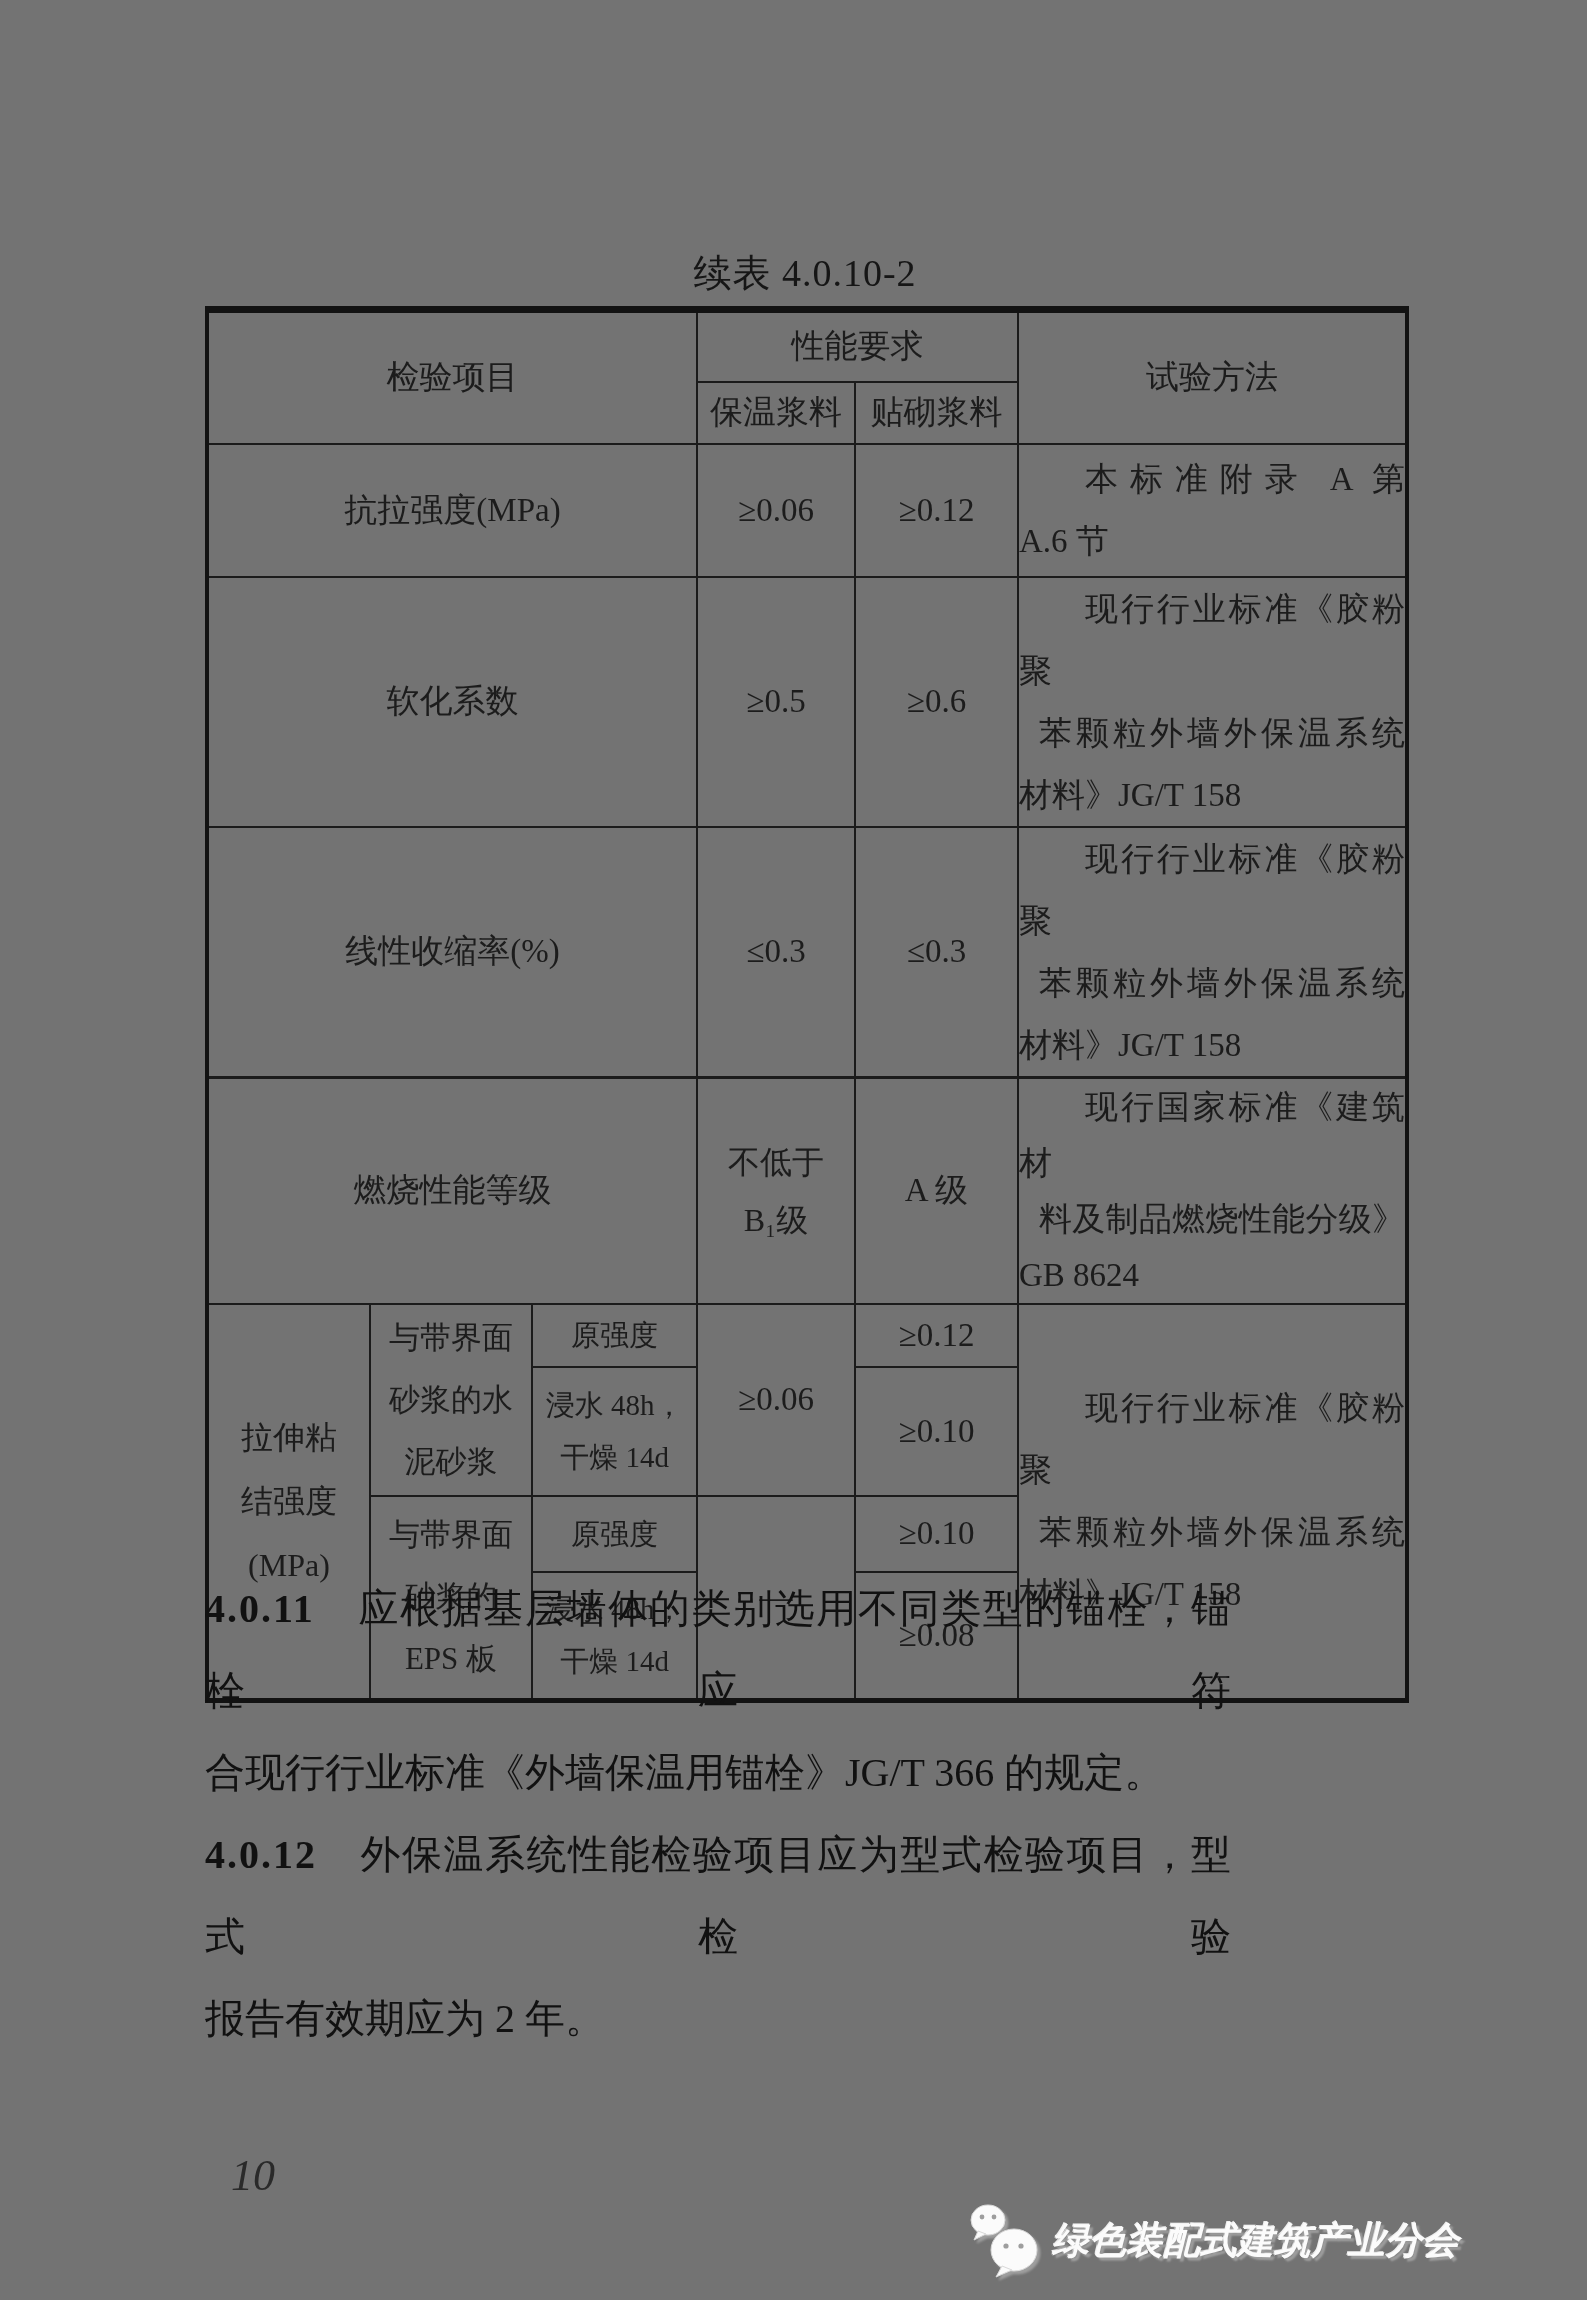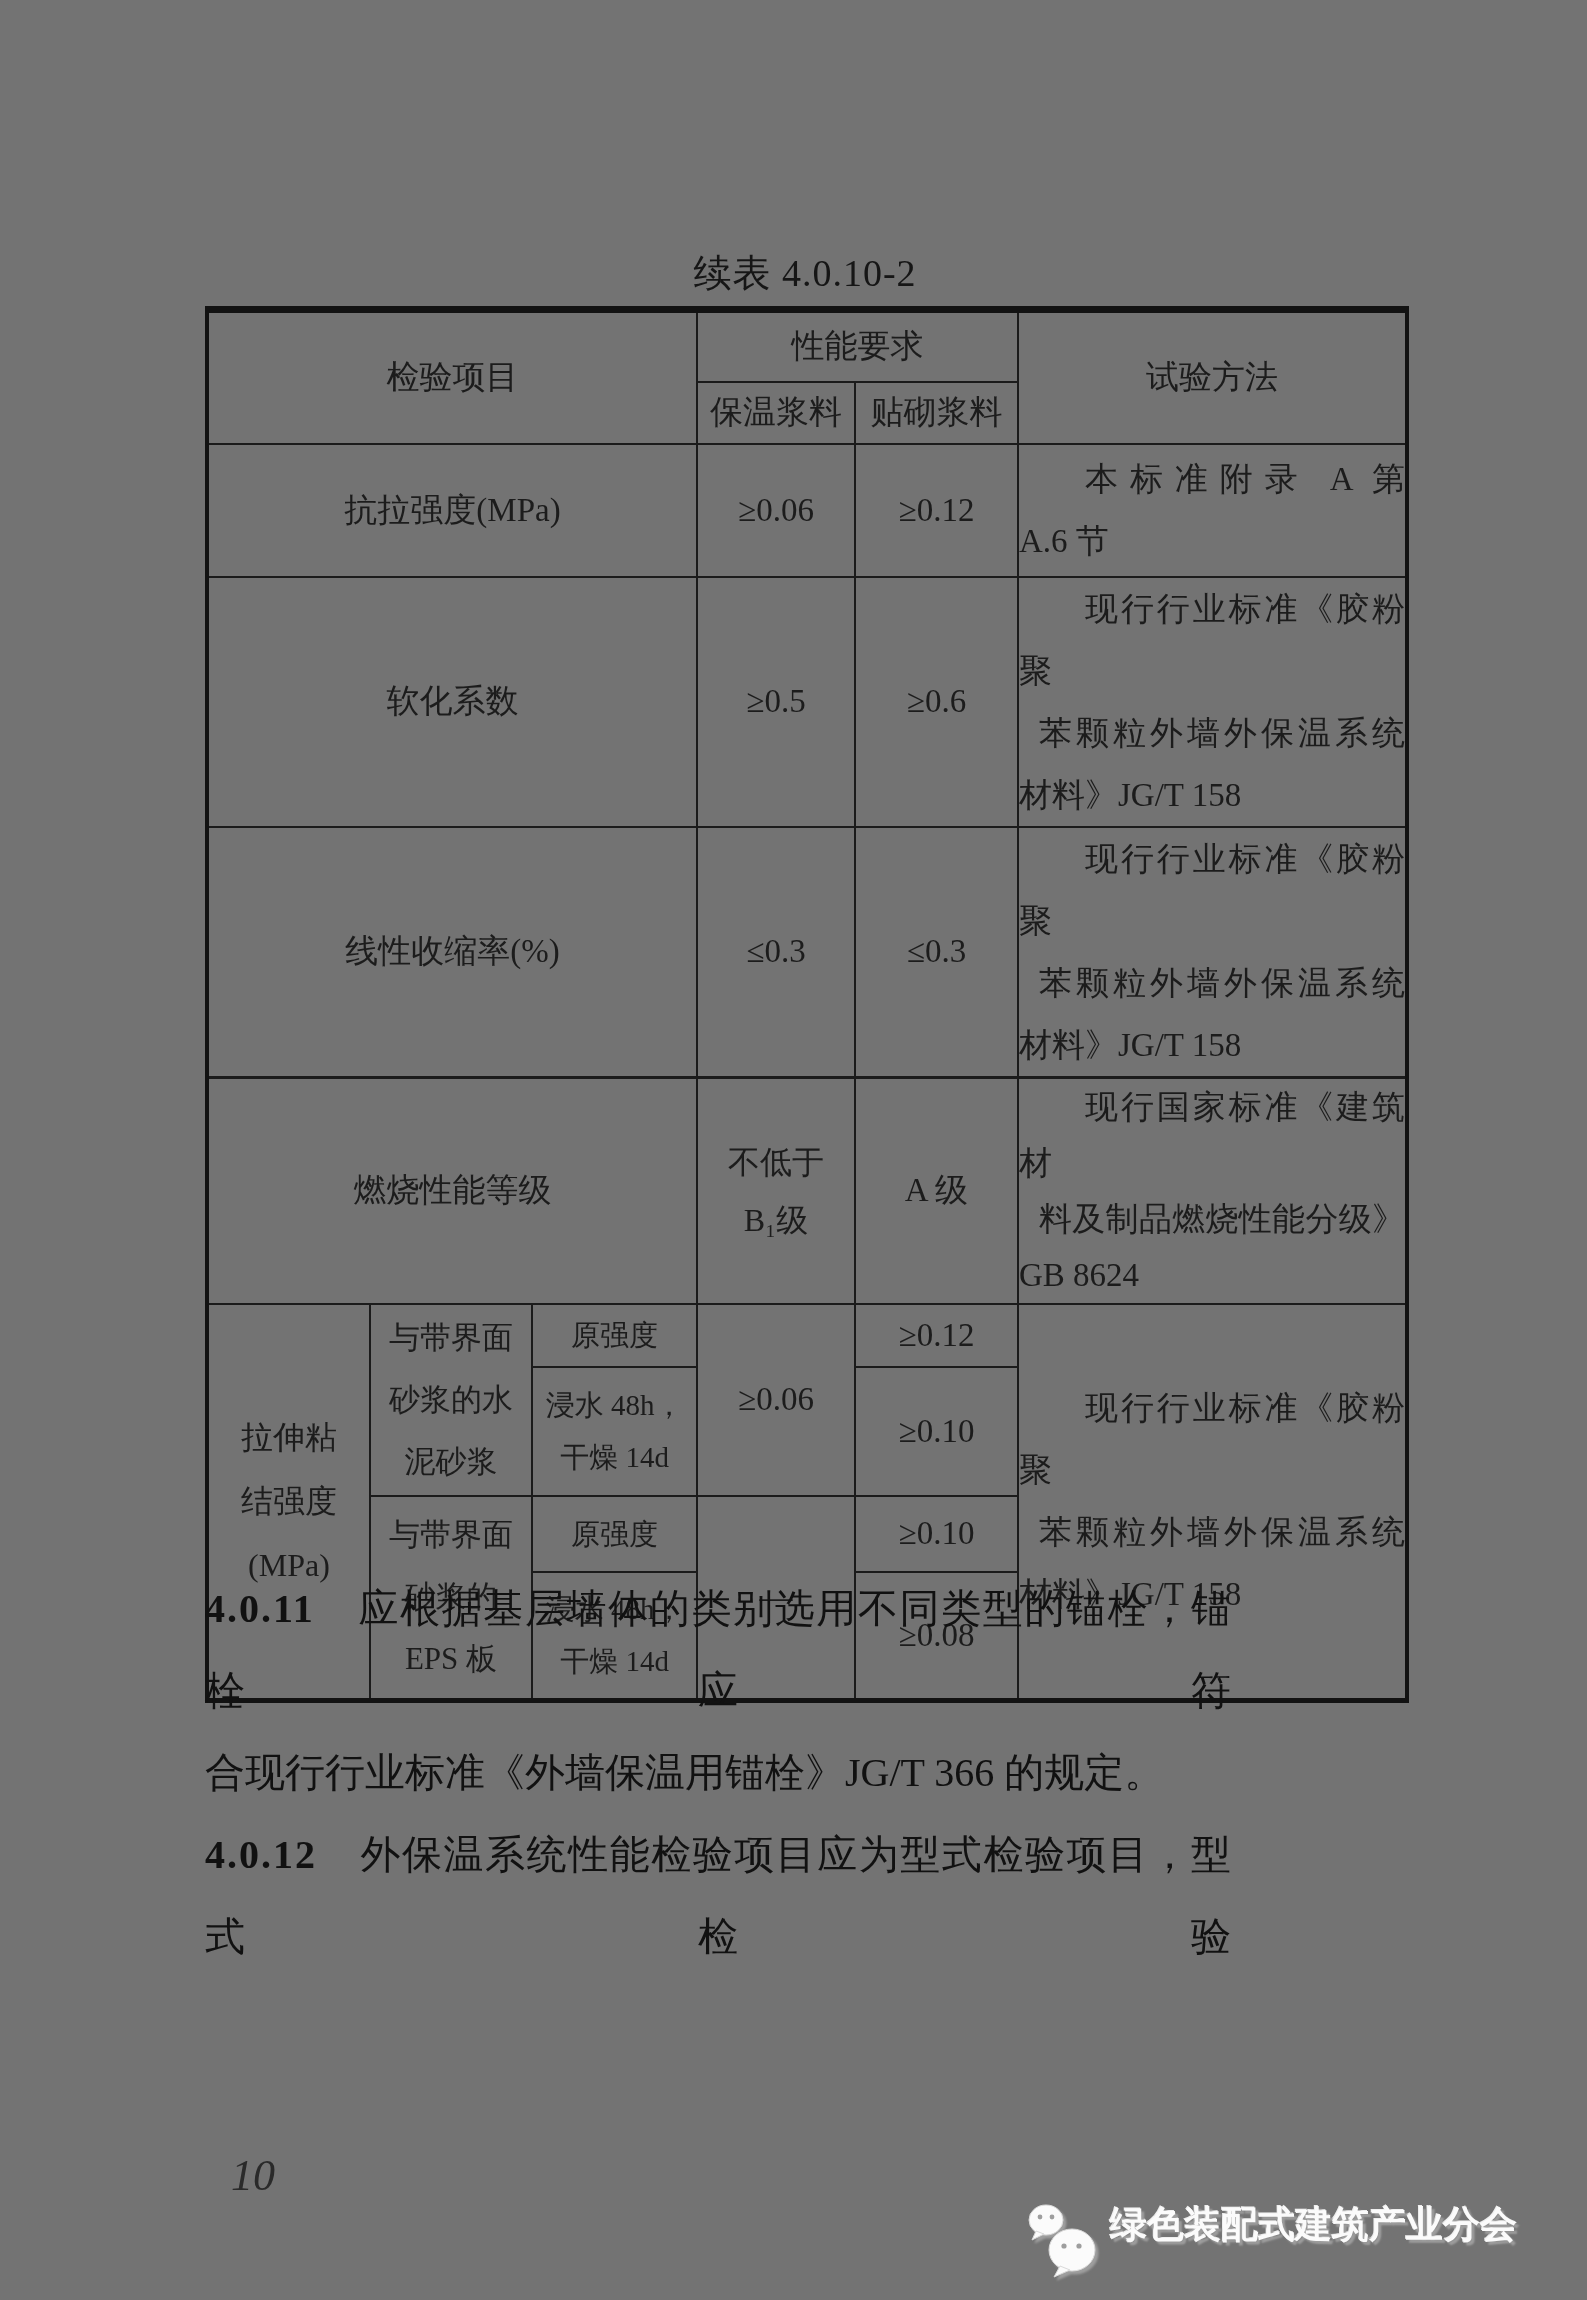--- a/index.html
+++ b/index.html
@@ -56,22 +56,22 @@
   .pline{width:1026px;}
   .pline.fill{text-align:justify;text-align-last:justify;}
   .pnum{font-weight:bold;margin-right:42px;letter-spacing:2px;}
   
   .pageno{
     position:absolute;left:231px;top:2150px;
     font-size:44px;font-style:italic;color:#2a2a2a;
     font-family:"Liberation Serif","DejaVu Serif",serif;
   }
   .watermark{
-    position:absolute;left:1022px;top:2200px;
-    display:flex;align-items:flex-start;
+    position:absolute;left:964px;top:2200px;
+    display:flex;align-items:center;font-style:italic;
   }
   .wm-icon{
     width:82px;height:82px;flex:0 0 auto;
     filter:drop-shadow(3px 3px 1px #9e9e9e);
     margin-right:6px;
   }
   .wm-text{
     font-family:"Liberation Sans","DejaVu Sans",sans-serif;
     font-weight:bold;font-size:37px;letter-spacing:0px;
     color:#fbfbfb;
@@ -205,20 +205,21 @@
   </table>
 
   <div class="paras">
     <div class="pline fill">
       <span class="pnum">4.0.11</span><span>应根据基层墙体的类别选用不同类型的锚栓，锚栓应符</span>
     </div>
     <div class="pline">合现行行业标准《外墙保温用锚栓》JG/T 366 的规定。</div>
     <div class="pline fill">
       <span class="pnum">4.0.12</span><span>外保温系统性能检验项目应为型式检验项目，型式检验</span>
     </div>
+    <div class="pline">报告有效期应为 2 年。</div>
   </div>
 
   <div class="pageno">10</div>
 
   <div class="watermark">
     <svg class="wm-icon" viewBox="0 0 82 82" xmlns="http://www.w3.org/2000/svg">
 
       <g>
         <ellipse cx="24" cy="20" rx="17" ry="15" fill="#fbfbfb" stroke="#d9d9d9" stroke-width="1"></ellipse>
         <path d="M14 31 L10 40 L22 34 Z" fill="#fbfbfb" stroke="#d9d9d9" stroke-width="1"></path>

